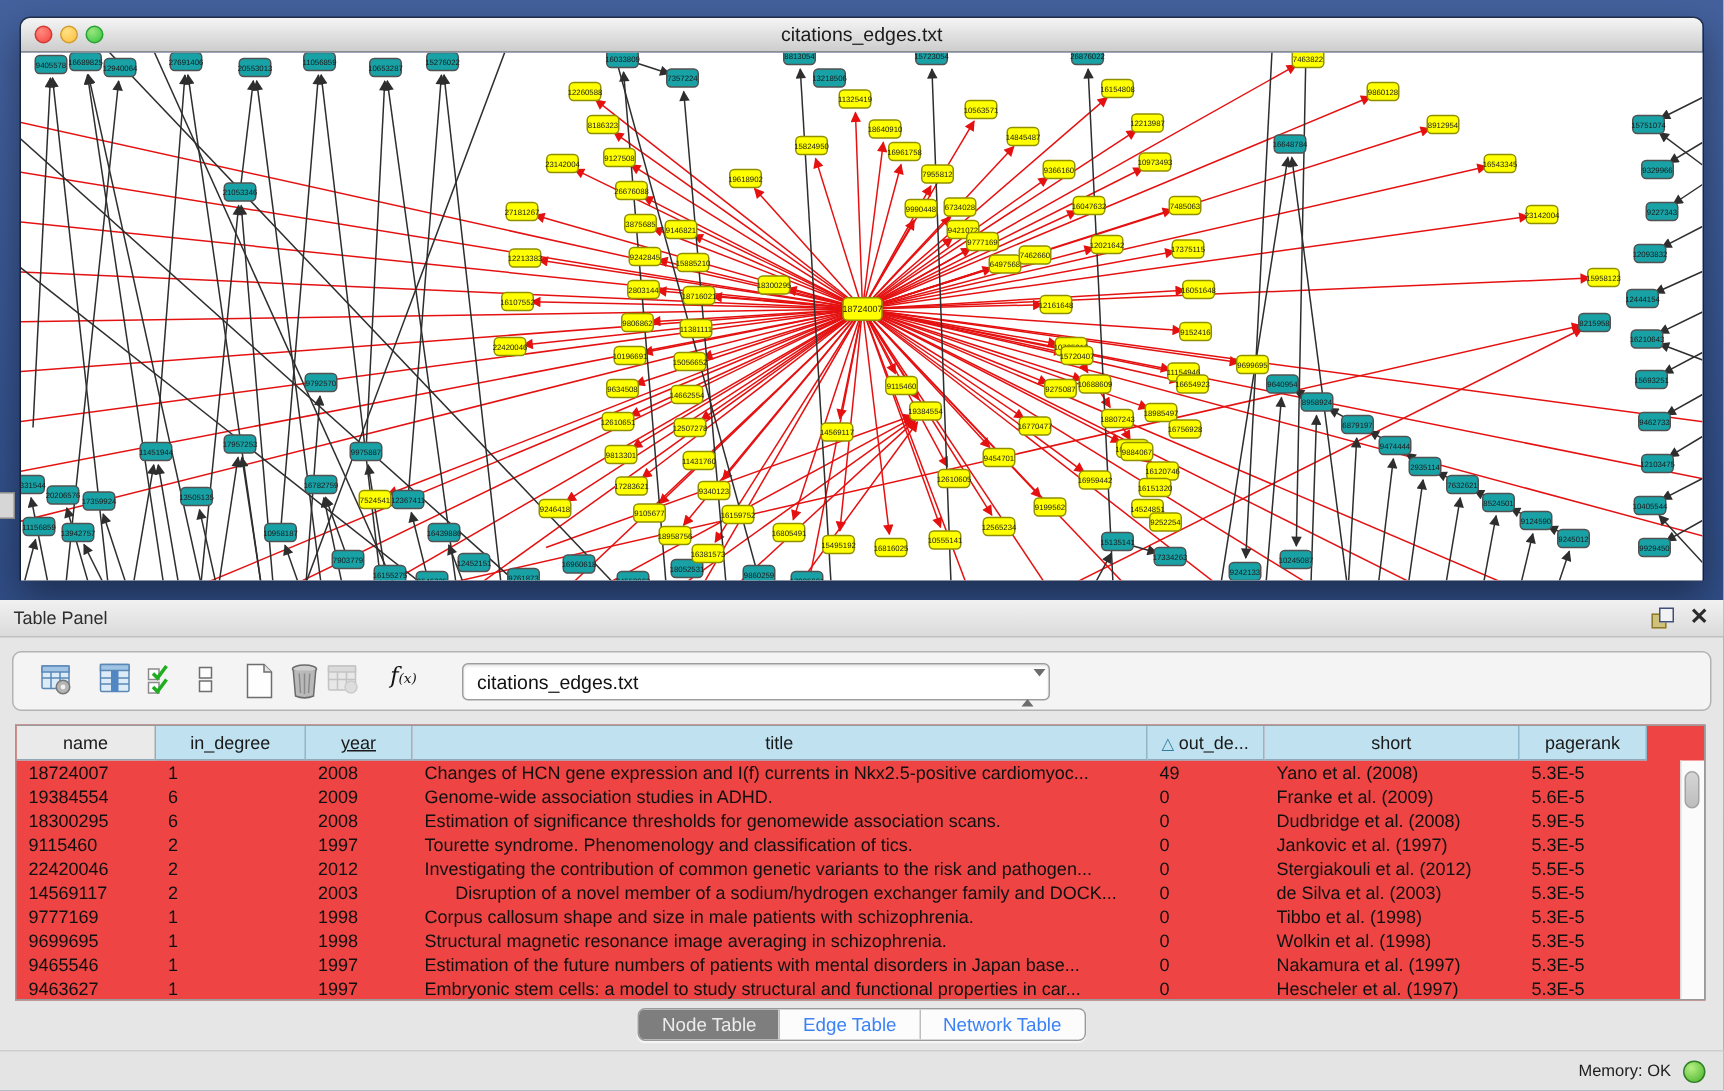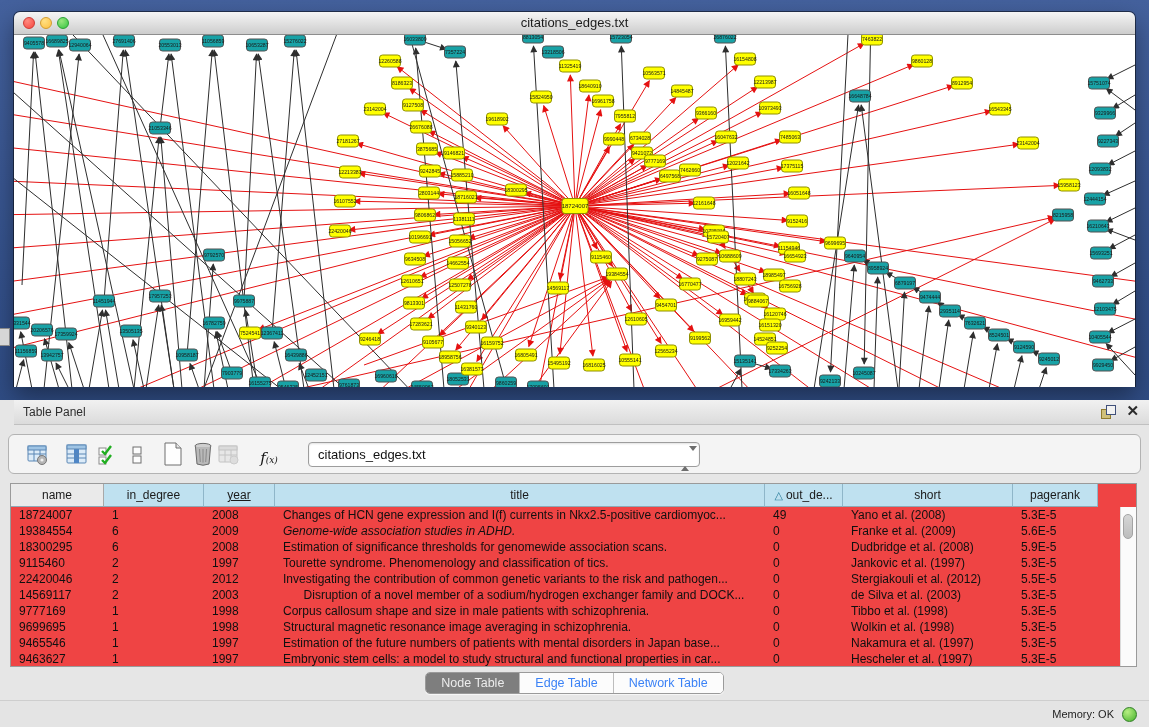--- a/index.html
+++ b/index.html
@@ -12,29 +12,29 @@
       border-bottom:1px solid #8d8d8d;position:relative;}
   .tl{position:absolute;top:5px;width:12px;height:12px;border-radius:50%;box-sizing:border-box;}
   .tl.r{left:9px;background:radial-gradient(circle at 35% 30%,#ff8a80,#f6463f);border:1px solid #cf3a34;}
   .tl.y{left:26px;background:radial-gradient(circle at 35% 30%,#ffe084,#fdbf3f);border:1px solid #d39c2f;}
   .tl.g{left:43px;background:radial-gradient(circle at 35% 30%,#9ae67e,#35c442);border:1px solid #2aa233;}
   .wtitle{text-align:center;line-height:22px;font-size:13px;color:#1b1b1b;}
   .netview{height:352px;background:#ffffff;overflow:hidden;}
   .netview svg{display:block;}
   
   .table-panel{position:absolute;left:0;top:400px;width:1149px;height:327px;background:#e6e6e6;}
-  .tp-header{height:24px;background:linear-gradient(#f1f1f1,#dbdbdb);border-bottom:1px solid #c0c0c0;position:relative;margin-left:14px;}
+  .tp-header{height:24px;background:linear-gradient(#f1f1f1,#dbdbdb);border-bottom:1px solid #c0c0c0;position:relative;}
   .tp-title{font-size:12px;color:#2e2e2e;padding-left:9px;line-height:24px;}
   .tp-float{position:absolute;right:34px;top:5px;width:14px;height:14px;}
   .tp-float .sq1{position:absolute;left:0;top:4px;width:8px;height:8px;border:1px solid #8f7b2e;background:#cfc07a;}
   .tp-float .sq2{position:absolute;left:5px;top:0;width:8px;height:8px;border:1px solid #40507a;background:#f2f2f2;}
   .tp-close{position:absolute;right:10px;top:2px;font-size:15px;font-weight:bold;color:#2b2b2b;cursor:default;}
   .toolbar{position:absolute;left:8px;right:8px;top:34px;height:40px;background:#f4f4f4;
       border:1px solid #b3b3b3;border-radius:6px;display:flex;align-items:center;box-sizing:border-box;}
-  .tbtn{width:26px;height:26px;border:none;background:transparent;padding:0;display:flex;align-items:flex-end;justify-content:center;}
+  .tbtn{width:26px;height:26px;border:none;background:transparent;padding:0;display:flex;align-items:flex-start;justify-content:center;}
   .fx{font-family:"DejaVu Serif",serif;font-style:italic;font-size:15px;color:#111;}
   .fx small{font-size:9px;}
   .combobox{margin-left:26px;width:392px;height:25px;background:#ffffff;border:1px solid #9d9d9d;border-radius:4px;
       position:relative;box-sizing:border-box;font-size:13px;line-height:23px;padding-left:9px;color:#111;
       box-shadow:inset 0 1px 2px rgba(0,0,0,.12);}
   .combo-arrows{position:absolute;right:9px;top:4px;width:9px;}
   .combo-arrows .up{width:0;height:0;border-left:4px solid transparent;border-right:4px solid transparent;border-bottom:5px solid #6d6d6d;margin-bottom:2px;}
   .combo-arrows .dn{width:0;height:0;border-left:4px solid transparent;border-right:4px solid transparent;border-top:5px solid #6d6d6d;}
   .tablewrap{position:absolute;left:10px;top:83px;width:1127px;height:184px;background:#ef4444;
       border:1px solid #9a9a9a;box-sizing:border-box;overflow:hidden;}
@@ -711,21 +711,21 @@
           <div class="td" style="width: 71px;">2008</div>
           <div class="td" style="width: 490px;">Changes of HCN gene expression and I(f) currents in Nkx2.5-positive cardiomyoc...</div>
           <div class="td" style="width: 78px;">49</div>
           <div class="td" style="width: 170px;">Yano et al. (2008)</div>
           <div class="td" style="width: 85px;">5.3E-5</div>
         </div>
         <div class="trow">
           <div class="td" style="width: 93px;">19384554</div>
           <div class="td" style="width: 100px;">6</div>
           <div class="td" style="width: 71px;">2009</div>
-          <div class="td" style="width: 490px; font-style: italic;">Genome-wide association studies in ADHD.</div>
+          <div class="td" style="width: 490px;">Genome-wide association studies in ADHD.</div>
           <div class="td" style="width: 78px;">0</div>
           <div class="td" style="width: 170px;">Franke et al. (2009)</div>
           <div class="td" style="width: 85px;">5.6E-5</div>
         </div>
         <div class="trow">
           <div class="td" style="width: 93px;">18300295</div>
           <div class="td" style="width: 100px;">6</div>
           <div class="td" style="width: 71px;">2008</div>
           <div class="td" style="width: 490px;">Estimation of significance thresholds for genomewide association scans.</div>
           <div class="td" style="width: 78px;">0</div>

